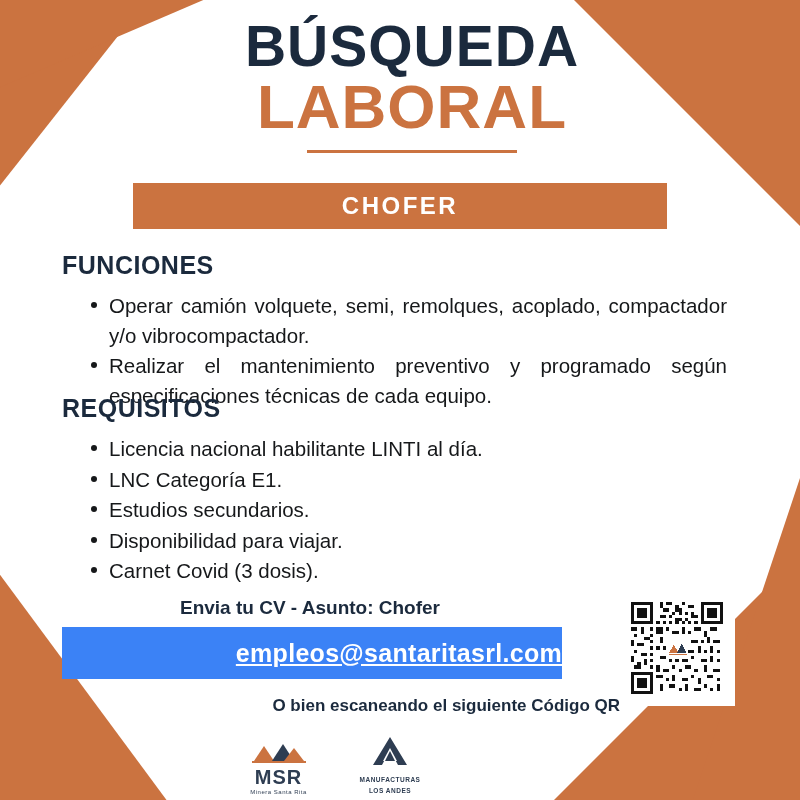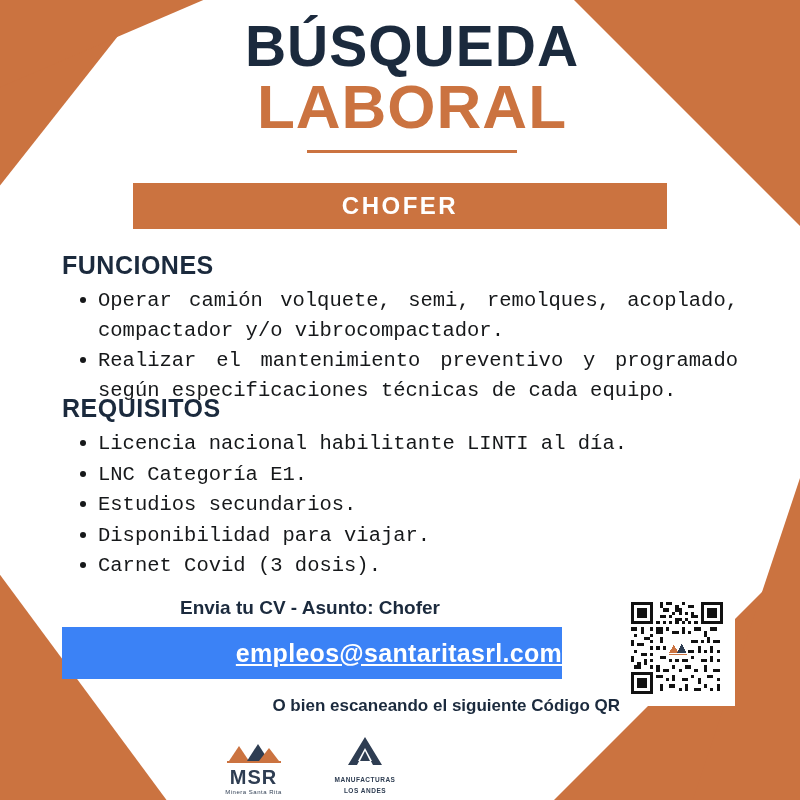--- a/index.html
+++ b/index.html
@@ -112,24 +112,23 @@
     width: 676px;
   }
   .sec-heading {
     font-size: 25px;
     font-weight: bold;
     color: #1b2a3d;
     letter-spacing: 0.5px;
     margin: 0 0 6px 0;
   }
   ul.bullets {
-    margin: 0;
+    margin: 11px;
     padding: 0 0 0 36px;
     list-style: none;
-    font-family: Liberation Mono, monospace;
   }
   ul.bullets li {
     position: relative;
     font-size: 20.5px;
     color: #16181a;
     line-height: 1.44;
     margin-bottom: 1px;
   }
   ul.bullets li::before {
     content: "";
@@ -203,20 +202,21 @@
   
   .logos {
     position: absolute;
     top: 735px;
     left: 0;
     width: 620px;
     display: flex;
     justify-content: center;
     align-items: flex-end;
     gap: 52px;
+    padding-left: 25px;
   }
   .logo {
     text-align: center;
   }
   .logo-msr-txt {
     font-size: 20px;
     font-weight: bold;
     color: #2e3d52;
     letter-spacing: 1px;
     line-height: 1;

